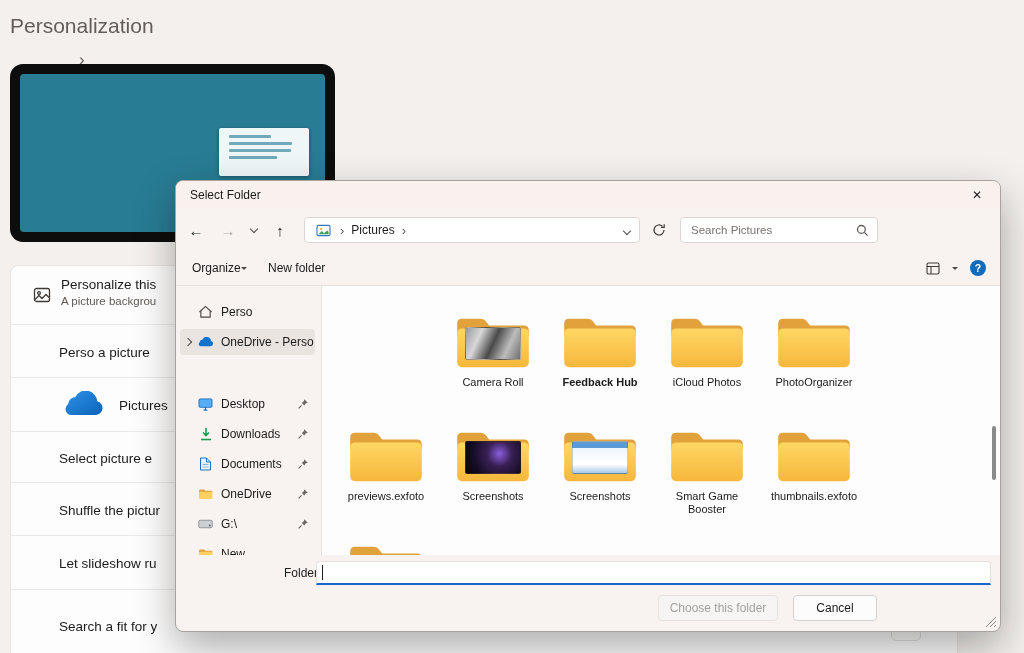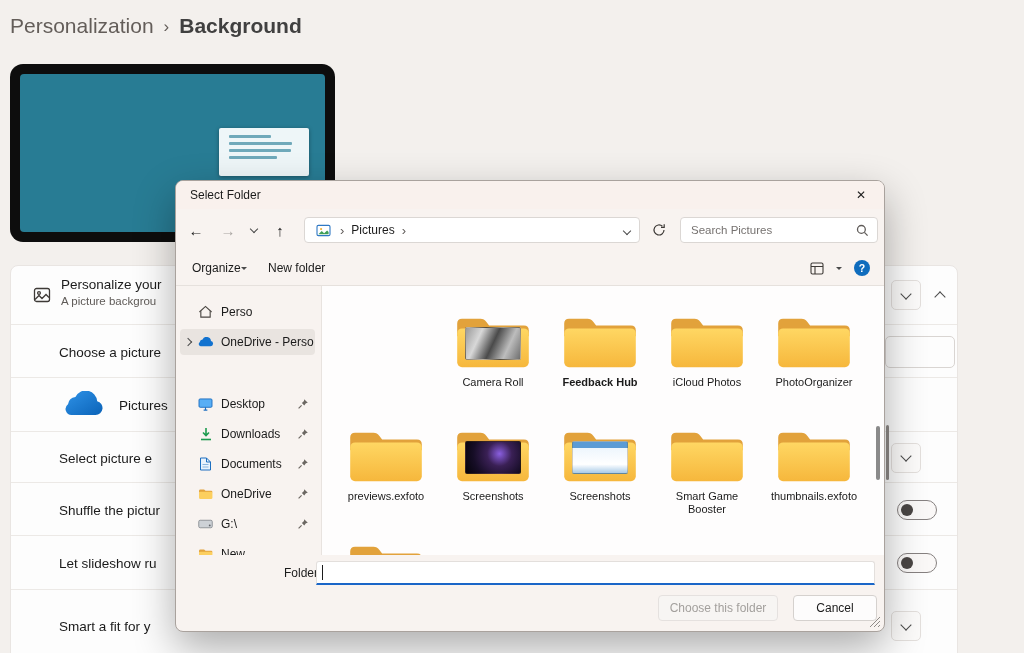--- a/index.html
+++ b/index.html
@@ -1,21 +1,21 @@
 <!DOCTYPE html>
 <html><head>
 <meta charset="utf-8">
 <style>
   html,body{margin:0;padding:0;}
   body{width:1024px;height:653px;overflow:hidden;background:#f3f0ed;
        font-family:"Liberation Sans","DejaVu Sans",sans-serif;color:#1b1b1b;}
   .stage{position:relative;width:1024px;height:653px;}
 
   
-  .crumbs{position:absolute;left:10px;top:14px;display:flex;align-items:center;gap:10px;font-size:21px;color:#635d59;}
+  .crumbs{position:absolute;left:10px;top:14px;display:flex;align-items:center;gap:10px;font-size:21px;color:#635d59;flex-direction:column;}
   .crumbs .sep{font-size:17px;margin-top:2px;}
   .crumbs .cur{color:#404040;font-weight:700;}
 
   .monitor{position:absolute;left:10px;top:64px;width:325px;height:178px;background:#0d0d0d;border-radius:13px;padding:10px;box-sizing:border-box;}
   .screen{position:relative;width:100%;height:100%;background:#287c94;border-radius:4px;}
   .doccard{position:absolute;right:16px;top:54px;width:90px;height:48px;background:#eef6f8;border-radius:2px;
            box-shadow:0 1px 4px rgba(0,0,0,.35);padding:7px 10px;box-sizing:border-box;display:flex;flex-direction:column;gap:4px;}
   .doccard i{display:block;height:3px;background:#6fa9ba;border-radius:1px;}
 
   .scard{position:absolute;left:10px;top:265px;width:948px;height:520px;background:#fdfdfd;border:1px solid #e9e5e2;
@@ -39,21 +39,21 @@
 
   
   .chev{display:inline-block;width:7px;height:7px;border-right:1.4px solid #4a4a4a;border-bottom:1.4px solid #4a4a4a;}
   .chev.down{transform:rotate(45deg);margin-top:-3px;}
   .chev.up{transform:rotate(-135deg);margin-top:4px;}
   .chev.right{transform:rotate(-45deg);}
   .chev.sm{width:5px;height:5px;border-width:1.2px;}
   .caret{width:0;height:0;border:3.5px solid transparent;border-top-color:#4a4a4a;margin-top:4px;display:inline-block;}
 
   
-  .dlg{position:absolute;left:175px;top:180px;width:710px;height:452px;background:#f8f3f0;border:1px solid #a9a29d;
+  .dlg{position:absolute;left:175px;top:180px;width:826px;height:452px;background:#f8f3f0;border:1px solid #a9a29d;
        border-radius:8px;box-sizing:border-box;box-shadow:0 16px 42px rgba(0,0,0,.32);overflow:hidden;z-index:5;padding-left:36px;}
   .dlg-title{position:absolute;left:0;top:0;right:0;height:28px;background:#f9f1ed;}
   .dlg-title .t{position:absolute;left:14px;top:7px;font-size:12px;}
   .dlg-close{position:absolute;right:8px;top:4px;width:30px;height:20px;display:flex;align-items:center;justify-content:center;font-size:12px;}
 
   .nav{position:absolute;left:0;top:28px;right:0;height:42px;}
   .nv{position:absolute;top:0;height:42px;display:flex;align-items:center;justify-content:center;font-size:15px;}
   .nv-back{left:8px;width:24px;}
   .nv-fwd{left:40px;width:24px;color:#a9a5a2;}
   .nv-down{left:68px;width:20px;}
@@ -132,32 +132,32 @@
     </div>
 
     <div class="scard" id="settings-card">
         <div class="srow" style="top: 0px; height: 58px;">
           <span class="ric"><svg width="18" height="18" viewBox="0 0 18 18" fill="none" stroke="#3e3a37" stroke-width="1.3">
               <rect x="1.5" y="2.5" width="15" height="13" rx="2"></rect>
               <circle cx="6" cy="7" r="1.4"></circle>
               <path d="M2 13.5l4-4 3 3 4-4 3 3"></path>
             </svg></span>
           <span class="rlbl2">
-            <span class="l1">Personalize your</span>
+            <span class="l1">Personalize this</span>
             <span class="l2">A picture backgrou</span>
           </span>
           <span class="ctl-select">
             <span class="chev down"></span>
           </span>
           <span class="ctl-expand">
             <span class="chev up"></span>
           </span>
         </div>
         <div class="srow" style="top: 58px; height: 53px; border-top: 1px solid rgb(236, 233, 230);">
-          <span class="rlbl" style="left:48px">Choose a picture</span>
+          <span class="rlbl" style="left:48px">Perso a picture</span>
           <span class="ctl-frag"></span>
         </div>
         <div class="srow" style="top: 111px; height: 54px; border-top: 1px solid rgb(236, 233, 230);">
           <span class="odic"><svg width="44" height="28" viewBox="0 0 44 28">
               <defs>
                 <linearGradient id="odg" x1="0" y1="0" x2="1" y2="1">
                   <stop offset="0" stop-color="#2f93e8"></stop>
                   <stop offset="1" stop-color="#0b63b8"></stop>
                 </linearGradient>
               </defs>
@@ -173,21 +173,21 @@
         </div>
         <div class="srow" style="top: 216px; height: 53px; border-top: 1px solid rgb(236, 233, 230);">
           <span class="rlbl" style="left:48px">Shuffle the pictur</span>
           <span class="ctl-toggle"></span>
         </div>
         <div class="srow" style="top: 269px; height: 54px; border-top: 1px solid rgb(236, 233, 230);">
           <span class="rlbl" style="left:48px">Let slideshow ru</span>
           <span class="ctl-toggle"></span>
         </div>
         <div class="srow" style="top: 323px; height: 72px; border-top: 1px solid rgb(236, 233, 230);">
-          <span class="rlbl" style="left:48px">Smart a fit for y</span>
+          <span class="rlbl" style="left:48px">Search a fit for y</span>
           <span class="ctl-select">
             <span class="chev down"></span>
           </span>
         </div>
       </div>
     <div class="sscroll"></div>
   </div>
 
   <div class="dlg">
     <div class="dlg-title">

